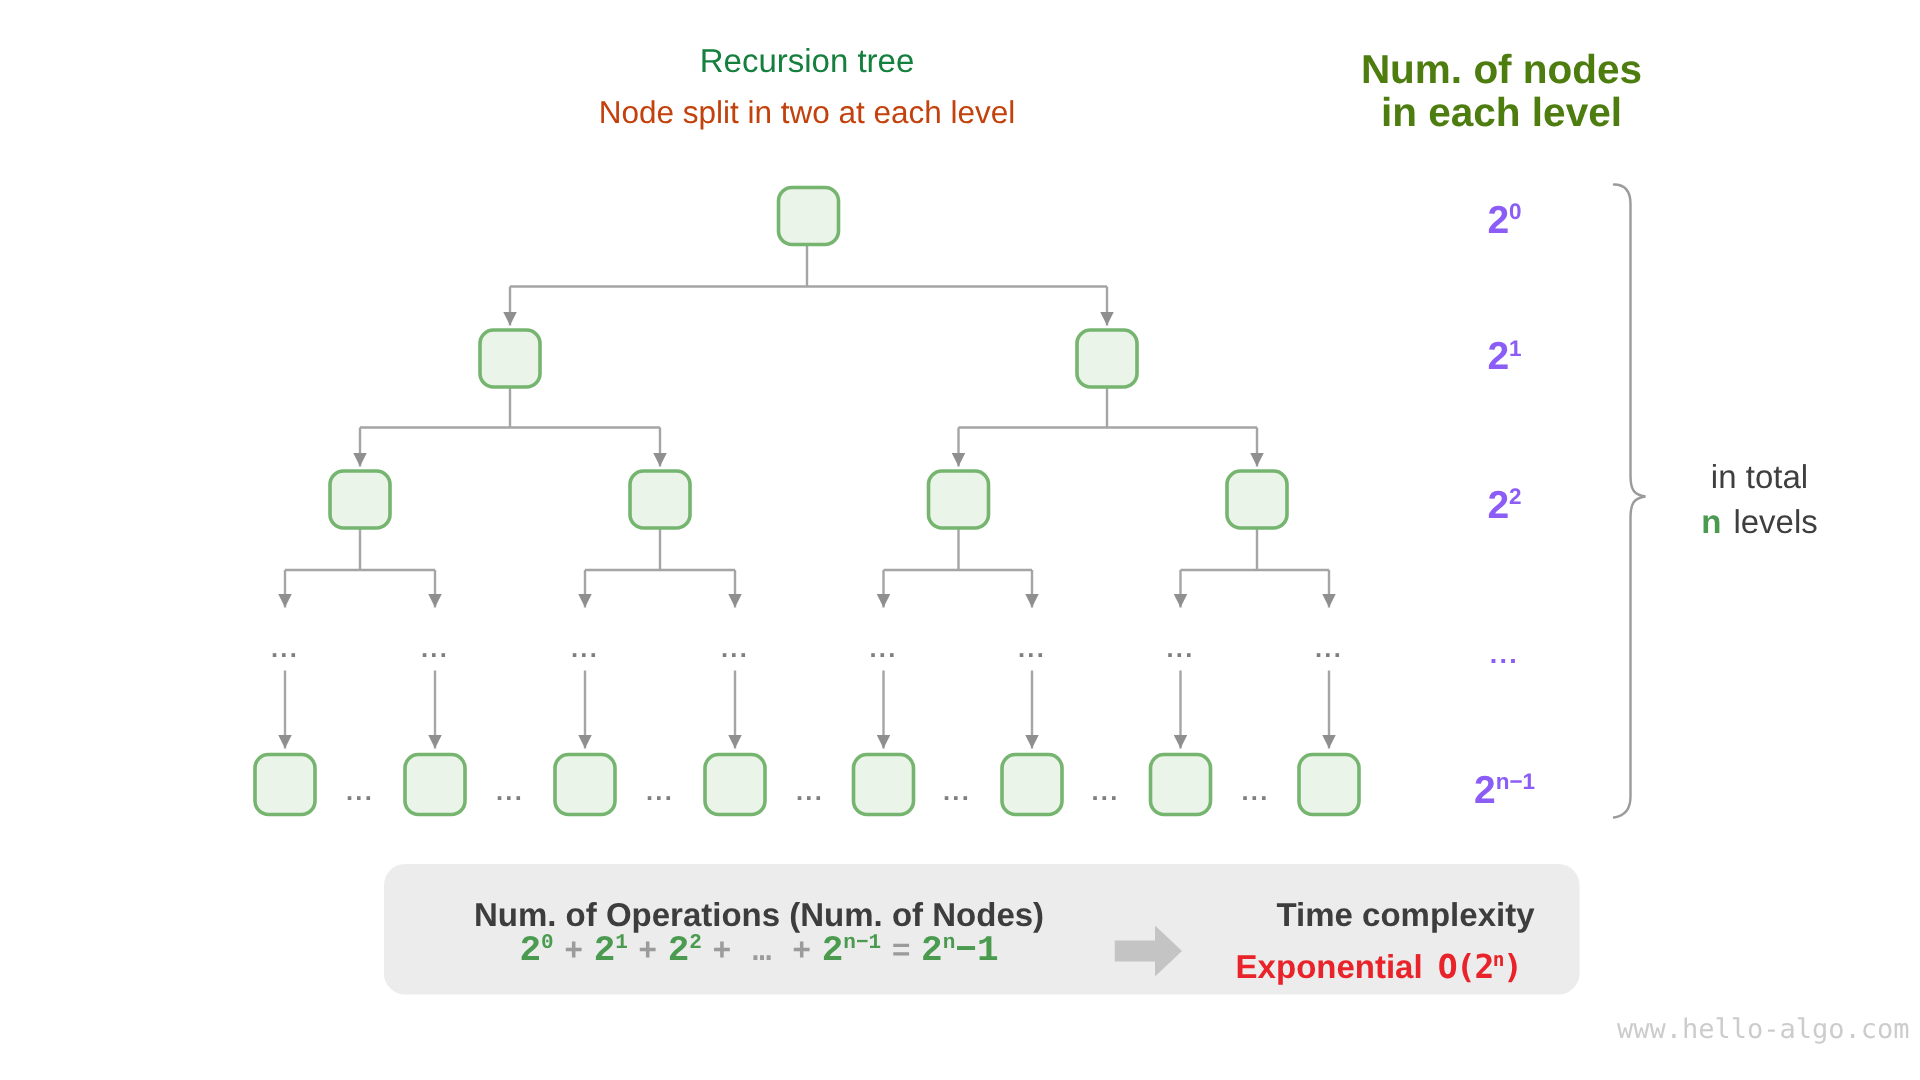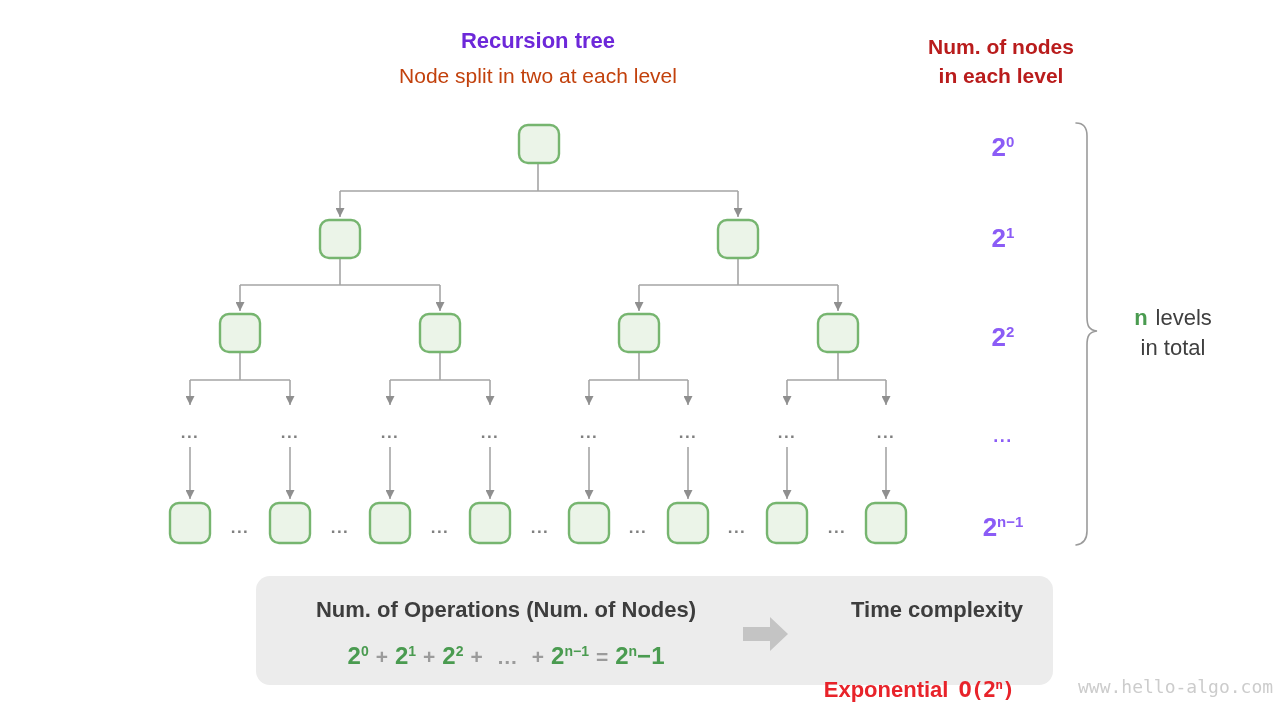--- a/index.html
+++ b/index.html
@@ -5,47 +5,47 @@
   html,body{margin:0;padding:0;}
   body{
     width:1280px;height:720px;position:relative;overflow:hidden;
     background:#ffffff;font-family:"Liberation Sans",sans-serif;
     -webkit-font-smoothing:antialiased;
   }
   .abs{position:absolute;}
   .ctr{transform:translateX(-50%);white-space:nowrap;text-align:center;}
 
   
-  .title{font-size:22px;font-weight:700;color:#6d28d9;}
+  .title{font-size:22px;font-weight:400;color:#15803d;}
   .subtitle{font-size:21px;font-weight:400;color:#c2410c;}
-  .right-head{font-size:21px;font-weight:700;color:#b91c1c;line-height:29px;text-align:center;}
+  .right-head{font-size:27px;font-weight:700;color:#4d7c0f;line-height:29px;text-align:center;}
 
   
   svg.tree{position:absolute;left:0;top:0;}
 
   
   .tdots{font-size:17px;font-weight:700;color:#7f7f7f;letter-spacing:1.5px;line-height:18px;}
 
   
   .lvl{font-size:26px;font-weight:700;color:#8b5cf6;line-height:30px;}
   .lvl sup{font-size:15px;font-weight:700;vertical-align:9px;letter-spacing:0;}
   .lvl-dots{font-size:18px;letter-spacing:1.5px;}
 
   
   .nlevels{font-size:22px;color:#3f3f3f;line-height:30px;text-align:center;width:130px;}
   .nlevels .n{color:#4a9b50;font-weight:700;margin-right:8px;}
 
   
-  .sumbox{left:256px;top:576px;width:797px;height:109px;background:#ececec;border-radius:14px;}
+  .sumbox{left:256px;top:576px;width:797px;height:87px;background:#ececec;border-radius:14px;}
   .sb-head{font-size:22px;font-weight:700;color:#3d3d3d;}
   .formula{font-size:24px;font-weight:700;white-space:nowrap;}
   .formula .term{color:#4a9b50;}
   .formula .op{color:#9b9b9b;margin:0 7px;font-size:21px;}
   .formula sup{font-size:14px;vertical-align:8px;}
-  .cx-red{font-size:22px;font-weight:700;color:#e8232a;white-space:nowrap;margin-top:45px;}
+  .cx-red{font-size:22px;font-weight:700;color:#e8232a;white-space:nowrap;}
   .cx-red .bigo{font-family:"DejaVu Sans Mono",monospace;margin-left:10px;letter-spacing:-1px;}
   .cx-red sup{font-size:13px;vertical-align:8px;}
 
   .watermark{font-family:"DejaVu Sans Mono",monospace;font-size:18px;color:#cccccc;}
 </style>
 </head>
 <body>
 
 <div class="abs ctr title" style="left:538px;top:28px;">Recursion tree</div>
 <div class="abs ctr subtitle" style="left:538px;top:64px;">Node split in two at each level</div>
@@ -133,28 +133,28 @@
 <div class="abs ctr tdots" style="left:737px;top:519px;">...</div>
 <div class="abs ctr tdots" style="left:837px;top:519px;">...</div>
 
 <div class="abs ctr lvl" style="left:1003px;top:127px;"><span>2</span><sup>0</sup></div>
 <div class="abs ctr lvl" style="left:1003px;top:218px;"><span>2</span><sup>1</sup></div>
 <div class="abs ctr lvl" style="left:1003px;top:317px;"><span>2</span><sup>2</sup></div>
 <div class="abs ctr lvl lvl-dots" style="left:1003px;top:421px;"><span>...</span></div>
 <div class="abs ctr lvl" style="left:1003px;top:507px;"><span>2</span><sup>n−1</sup></div>
 
 <div class="abs nlevels" style="left:1108px;top:303px;">
+  <div>in total</div>
   <div><span class="n">n</span><span>levels</span></div>
-  <div>in total</div>
 </div>
 
 <div class="abs sumbox">
   <div class="abs ctr sb-head" style="left:250px;top:21px;">Num. of Operations (Num. of Nodes)</div>
 
-  <div class="abs ctr formula" style="left:250px;top:66px;">
+  <div class="abs ctr formula" style="left:250px;top:45px;font-family:Liberation Mono, monospace;">
     <span class="term"><span>2</span><sup>0</sup></span><span class="op">+</span><span class="term"><span>2</span><sup>1</sup></span><span class="op">+</span><span class="term"><span>2</span><sup>2</sup></span><span class="op">+</span><span class="op">…</span><span class="op">+</span><span class="term"><span>2</span><sup>n−1</sup></span><span class="op">=</span><span class="term"><span>2</span><sup>n</sup><span>−1</span></span>
   </div>
 
   <svg class="abs" style="left:487px;top:40px;" width="46" height="36" viewBox="0 0 46 36">
     <polygon points="0,11 27,11 27,1 45,18 27,35 27,25 0,25" fill="#c4c4c4"></polygon>
   </svg>
 
   <div class="abs ctr sb-head" style="left:659px;top:21px;margin-left:22px;">Time complexity</div>
   <div class="abs ctr cx-red" style="left:663px;top:56px;">
     <span>Exponential</span><span class="bigo"><span>O(2</span><sup>n</sup><span>)</span></span>

